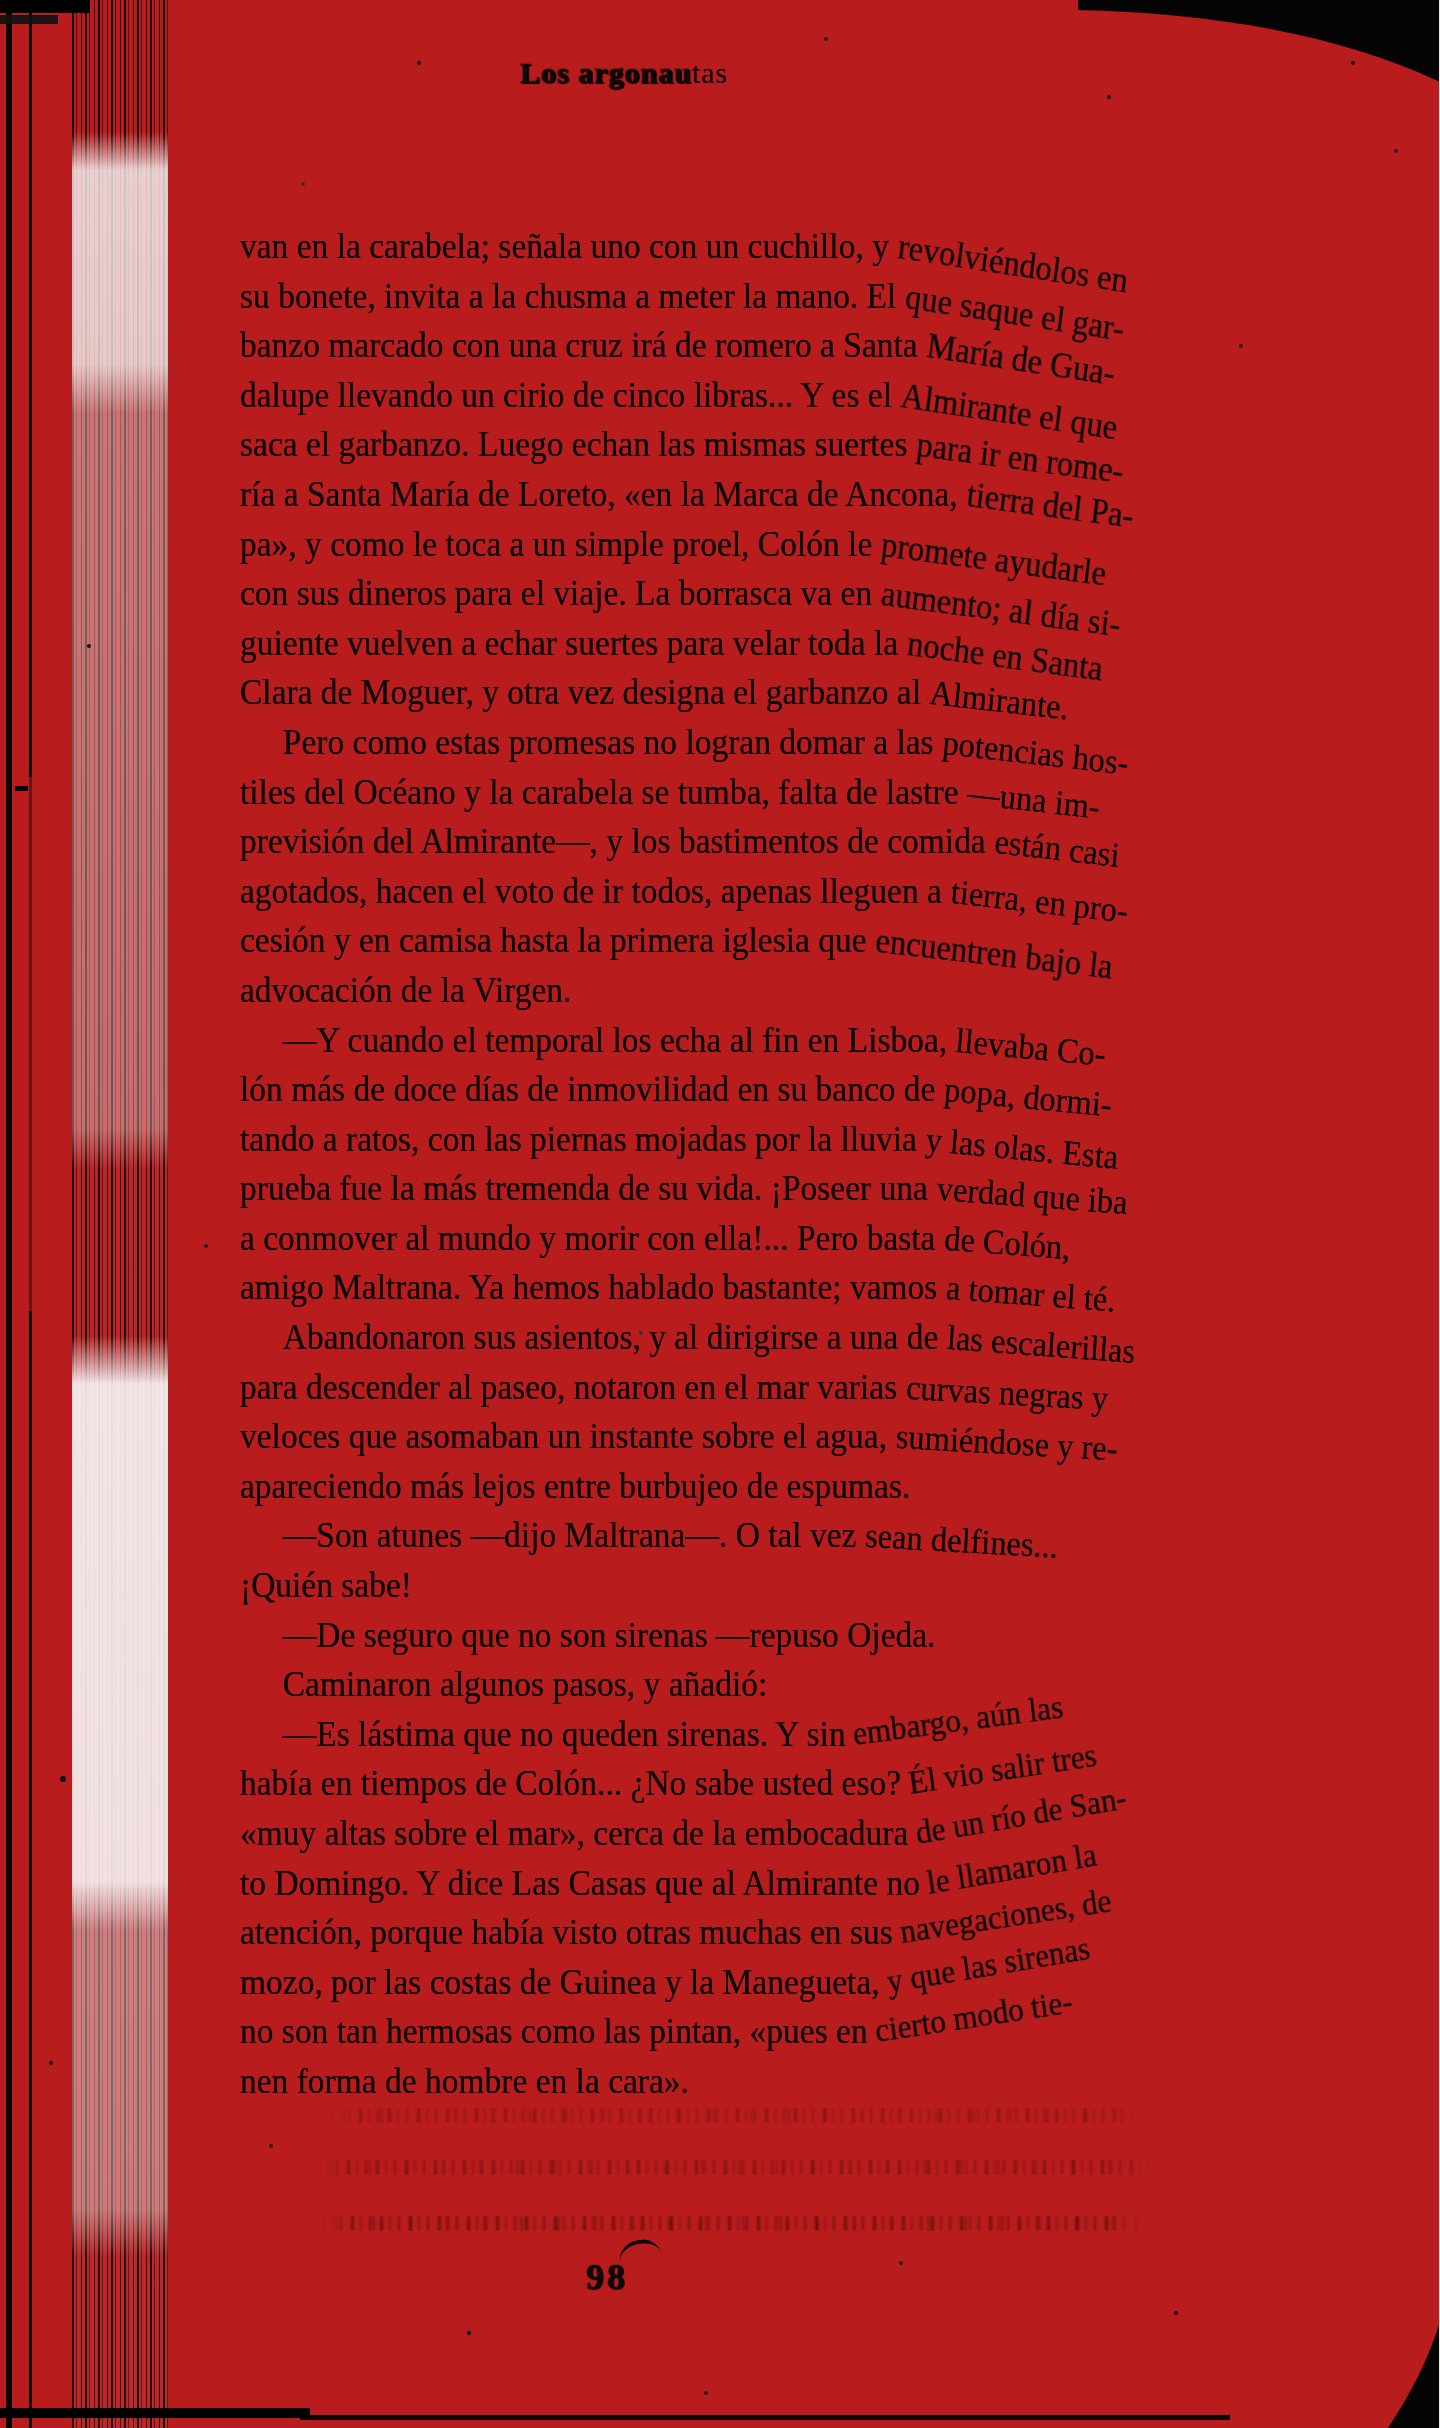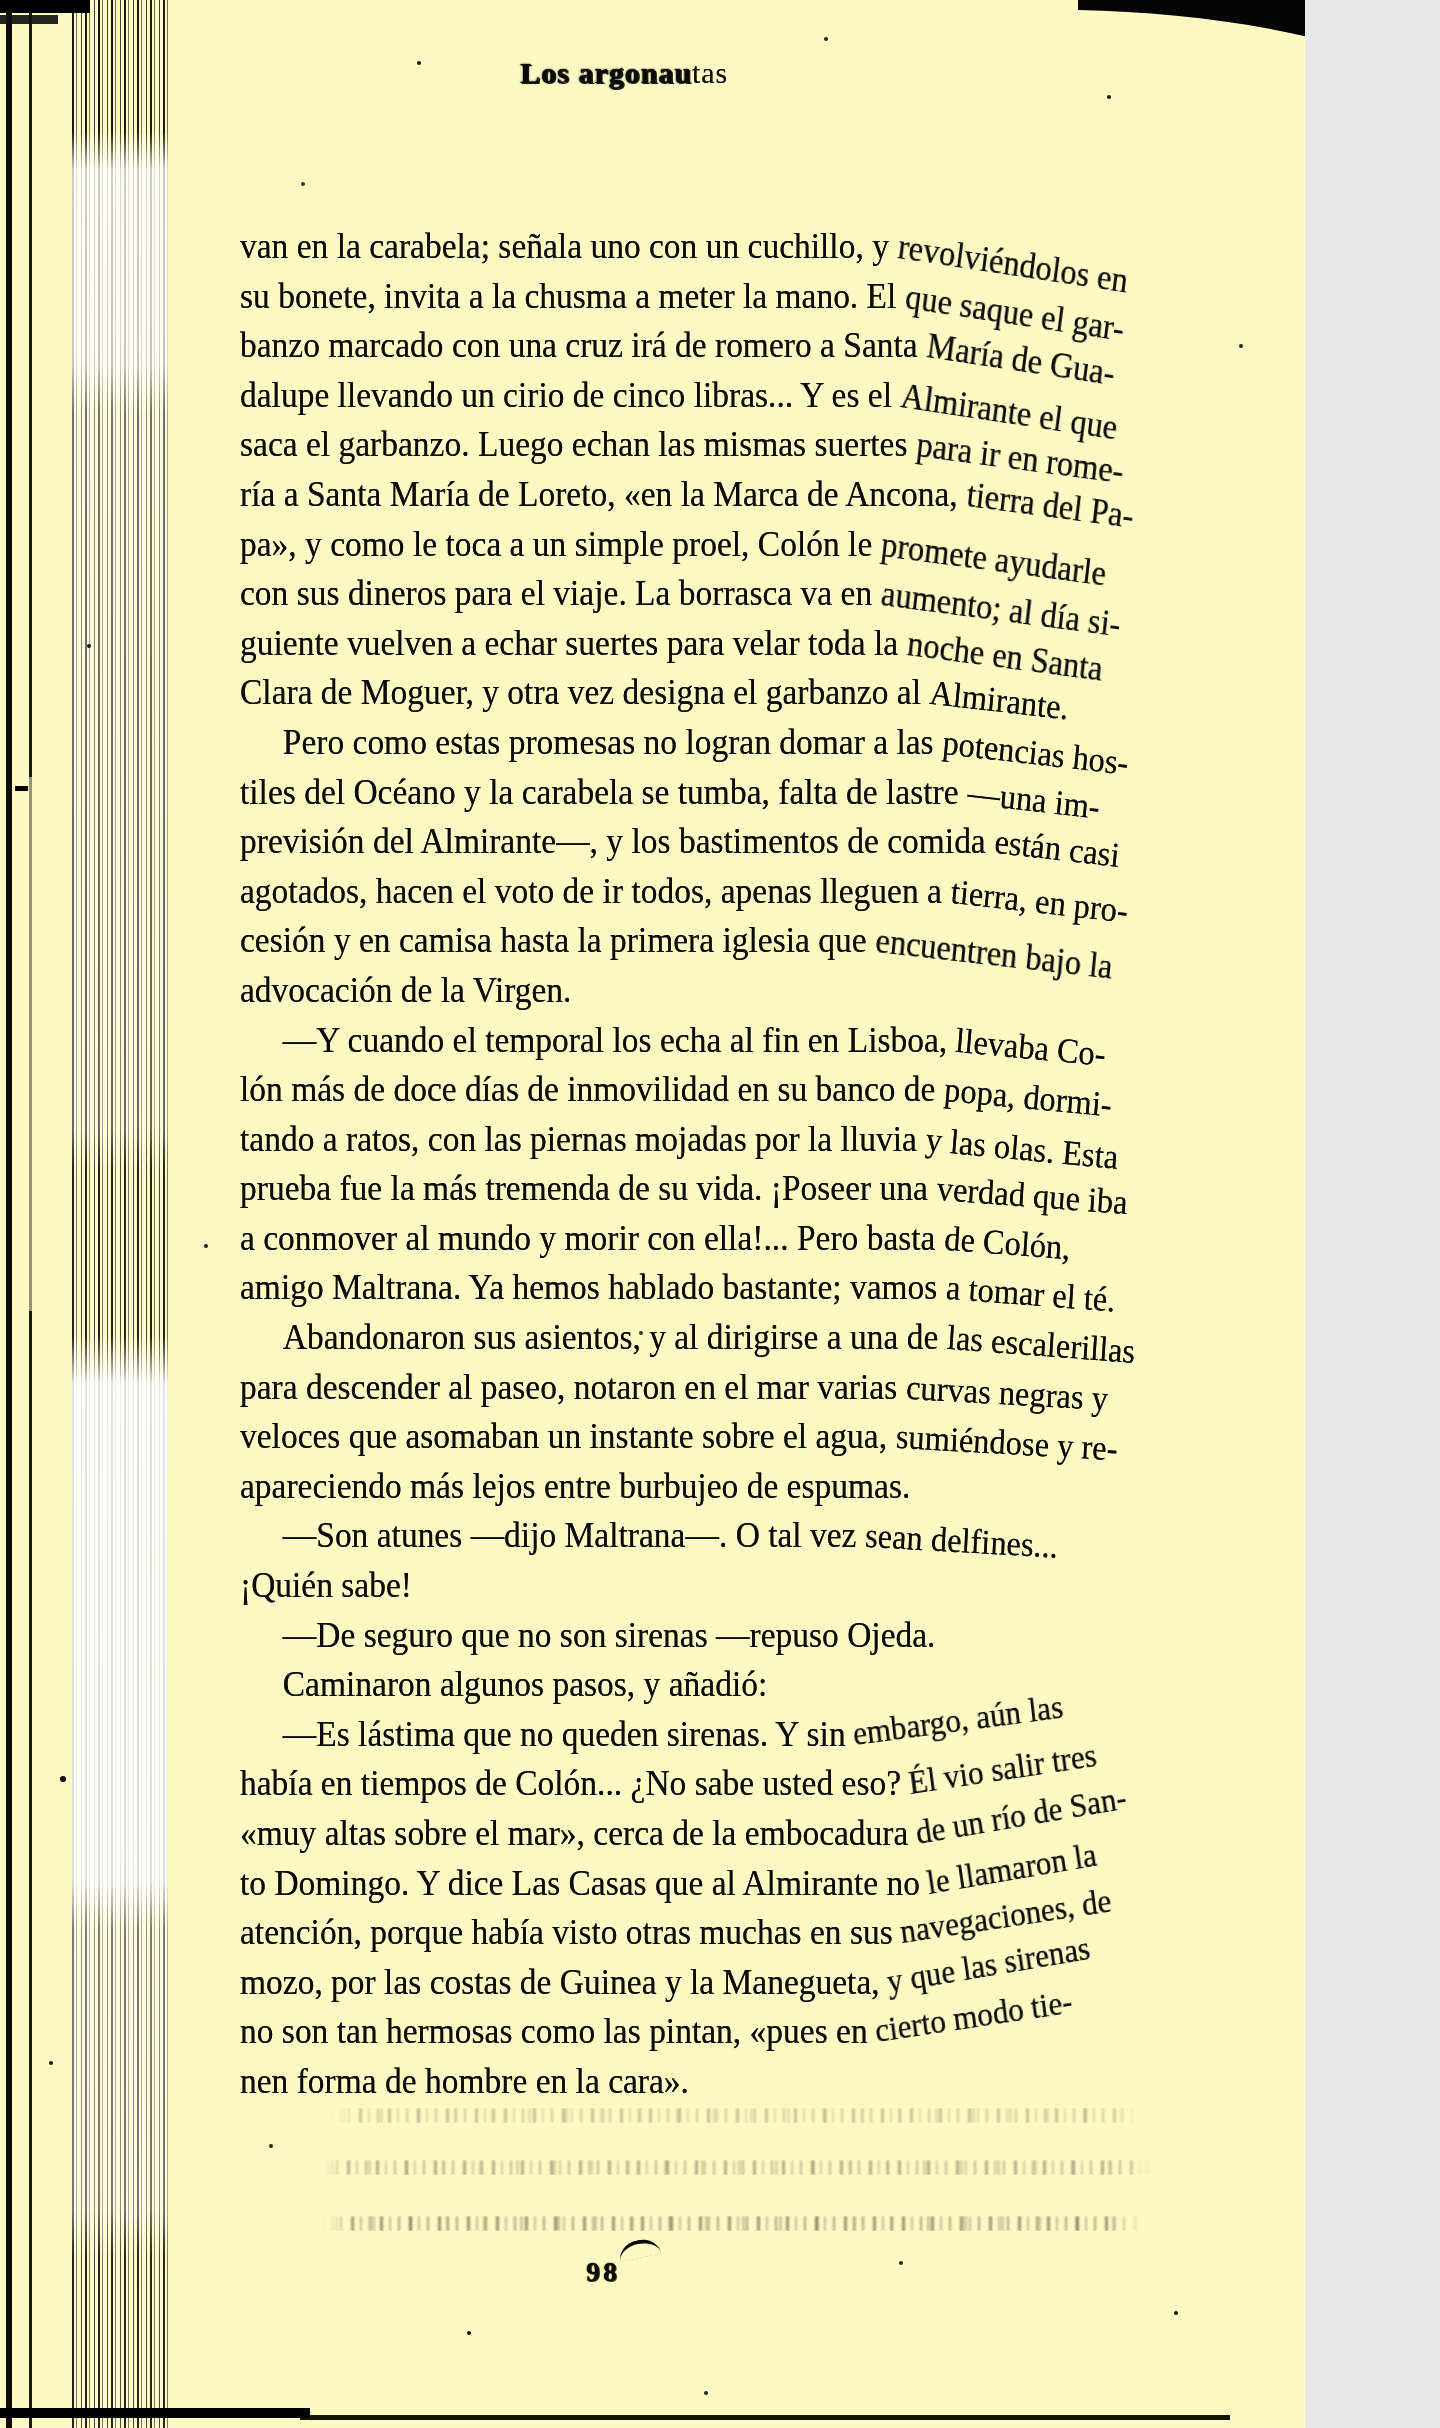--- a/index.html
+++ b/index.html
@@ -1,19 +1,19 @@
 <!DOCTYPE html>
 <html><head>
 <meta charset="utf-8">
 <style>
   html,body{margin:0;padding:0;background:#e8e8e8;}
   .sheet{
     position:relative;
-    width:1305px;height:2428px;
-    background:#fef9c3;
+    width:1439px;height:2428px;
+    background:#b91c1c;
     overflow:hidden;
     font-family:"Liberation Serif","DejaVu Serif",serif;
     color:#0b0b0b;
   }
   
   .edge-line-a{position:absolute;left:6px;top:0;width:6px;height:100%;background:#000;opacity:.95;}
   .edge-line-b{position:absolute;left:29px;top:0;width:3px;height:100%;
     background:linear-gradient(180deg,#000 0 32%,rgba(0,0,0,.45) 32% 54%,#000 54% 100%);opacity:.9;}
   .tick-mark{position:absolute;left:15px;top:786px;width:13px;height:5px;background:#000;}
   .corner-mark-a{position:absolute;left:0;top:0;width:90px;height:13px;background:#000;}
@@ -82,21 +82,21 @@
   .bleed-2{left:318px;top:2160px;width:835px;opacity:.5;}
   .bleed-3{left:322px;top:2216px;width:820px;opacity:.66;}
   
   .ink-squiggle{
     position:absolute;left:618px;top:2240px;width:42px;height:14px;
     border-top:4px solid #0b0b0b;border-radius:50% 50% 0 0/100% 100% 0 0;
     transform:rotate(-12deg);
   }
   .page-number{
     position:absolute;left:586px;top:2256px;
-    font-size:28px;font-weight:700;letter-spacing:3px;
+    font-size:36px;font-weight:700;letter-spacing:3px;
     text-shadow:0 0 1.4px #000,1px .5px 0 rgba(0,0,0,.7);
   }
 </style>
 </head>
 <body>
 
 <div class="sheet">
 
   <div class="gutter-streaks"></div>
   <div class="edge-line-a"></div>

